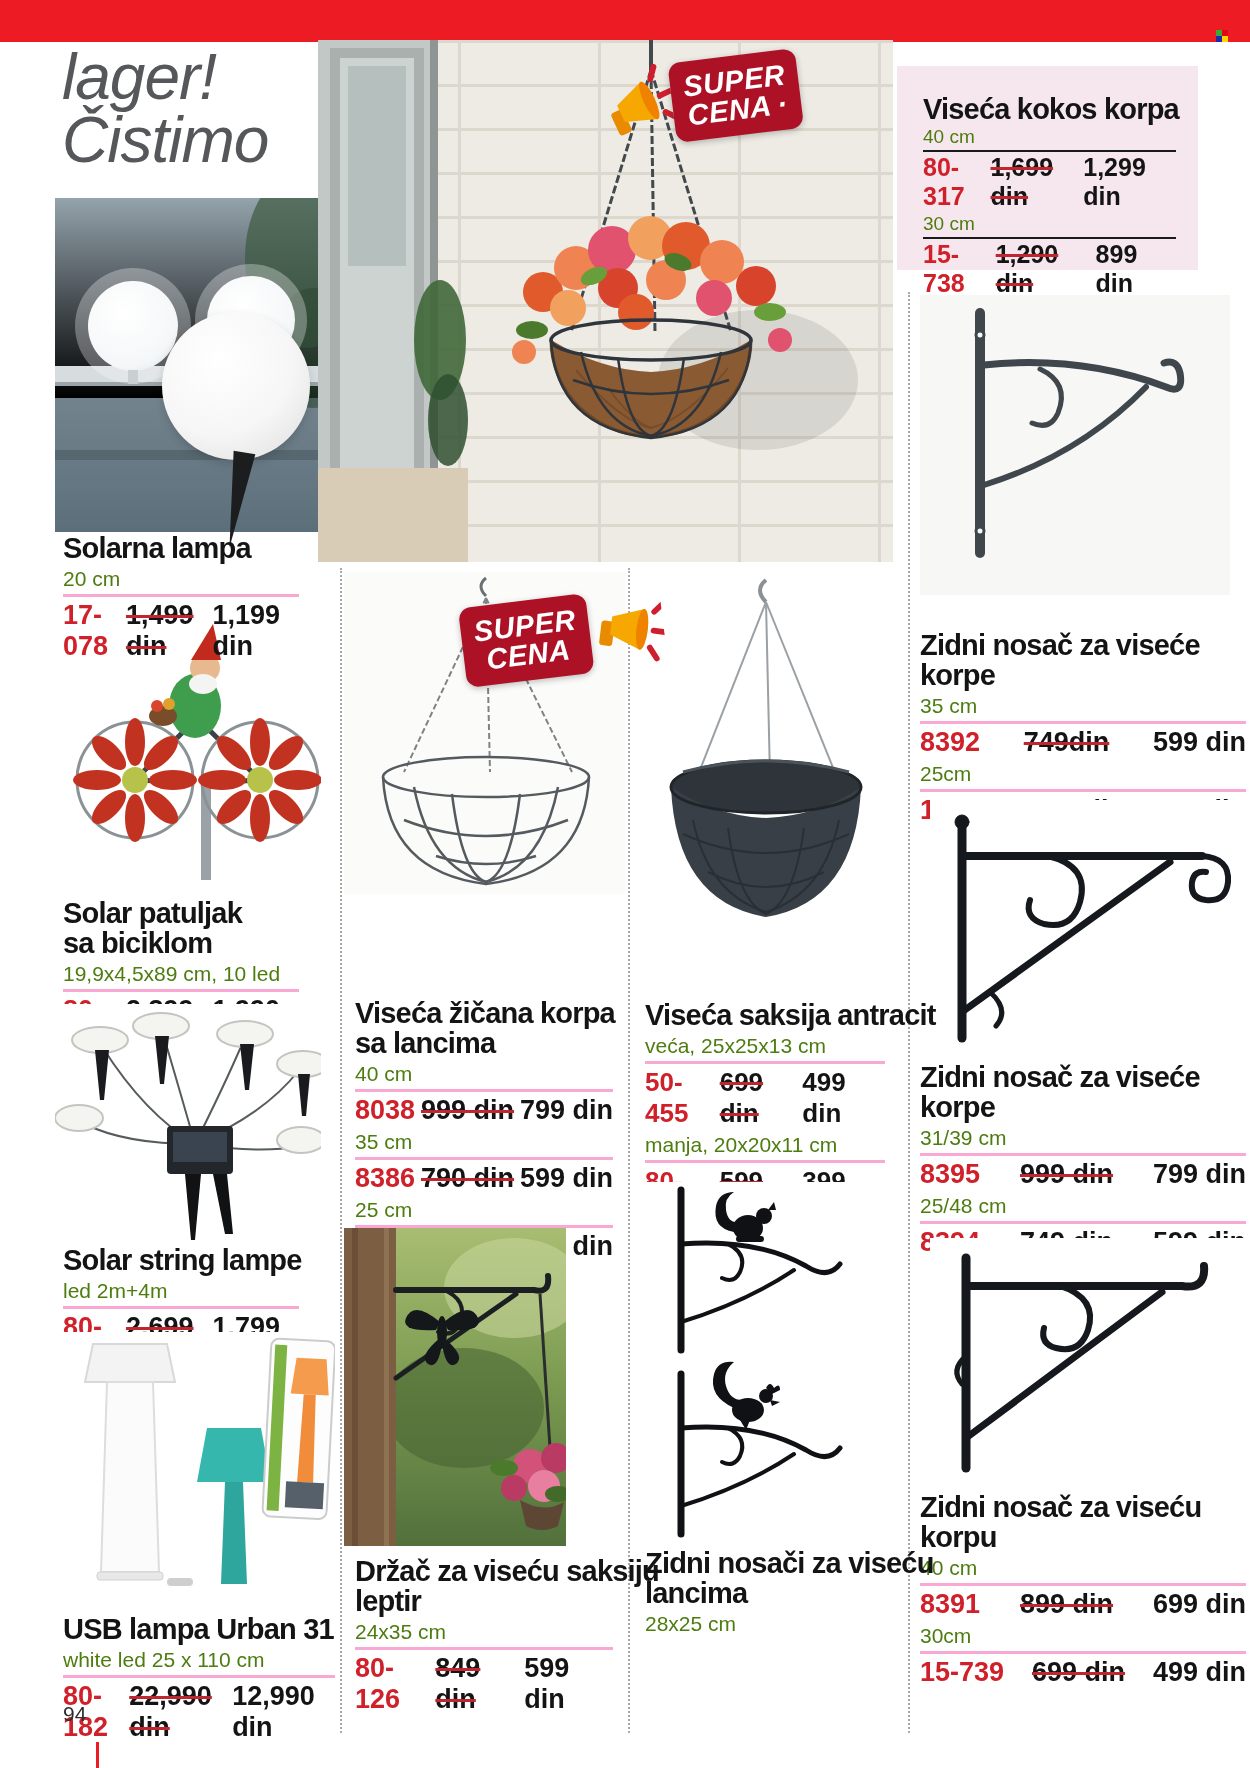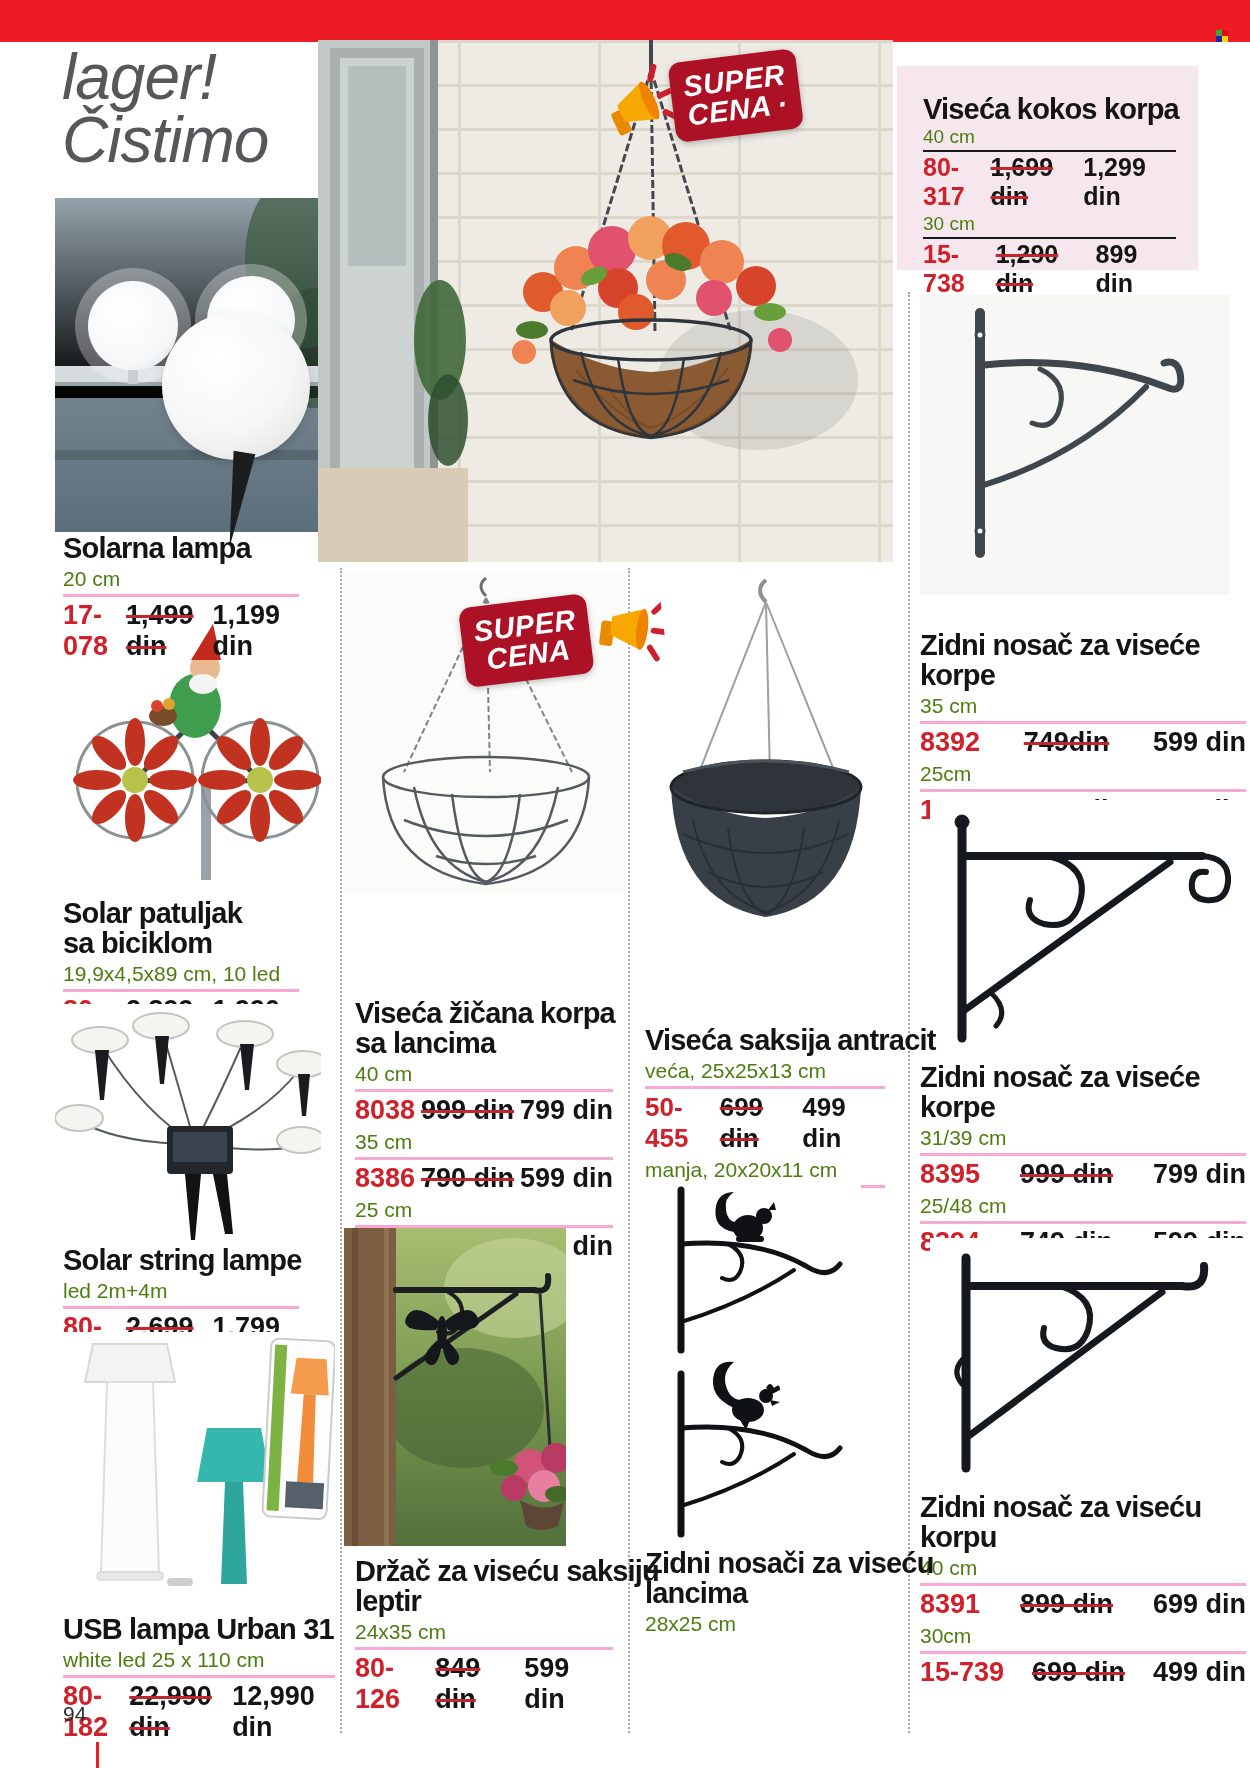--- a/index.html
+++ b/index.html
@@ -564,21 +564,21 @@
         <path d="M90,256 Q100,330 128,342"></path>
           <path d="M166,256 Q156,330 128,342"></path>
         <path d="M45,262 Q128,300 211,262"></path>
           <path d="M70,300 Q128,330 186,300"></path>
       </g>
       <ellipse cx="128" cy="215" rx="95" ry="26" fill="none" stroke="#20252a" stroke-width="3"></ellipse>
       <path d="M45,200 Q128,178 211,200" stroke="#4a525a" stroke-width="3" fill="none"></path>
     </svg>
   </div>
 
-  <div class="prod" style="left:645px;top:1025px;width:240px">
+  <div class="prod" style="left:645px;top:1000px;width:240px">
     <div class="pname">Viseća saksija antracit</div>
     <div class="psub">veća, 25x25x13 cm</div>
     <div class="prow" style="font-size:26px">
       <span class="pcode">50-455</span>
       <span class="pold">699 din</span>
       <span class="pnew">499 din</span>
     </div>
     <div class="psub">manja, 20x20x11 cm</div>
     <div class="prow" style="font-size:26px">
       <span class="pcode">80-454</span>

